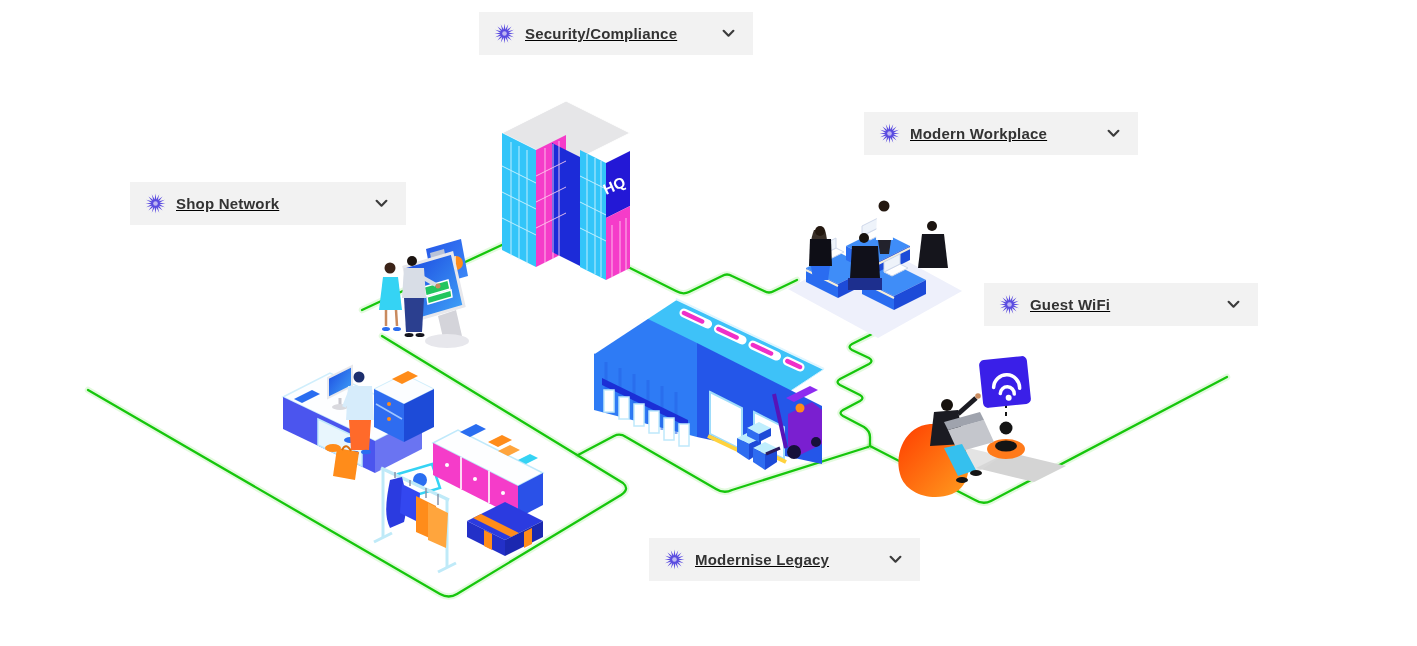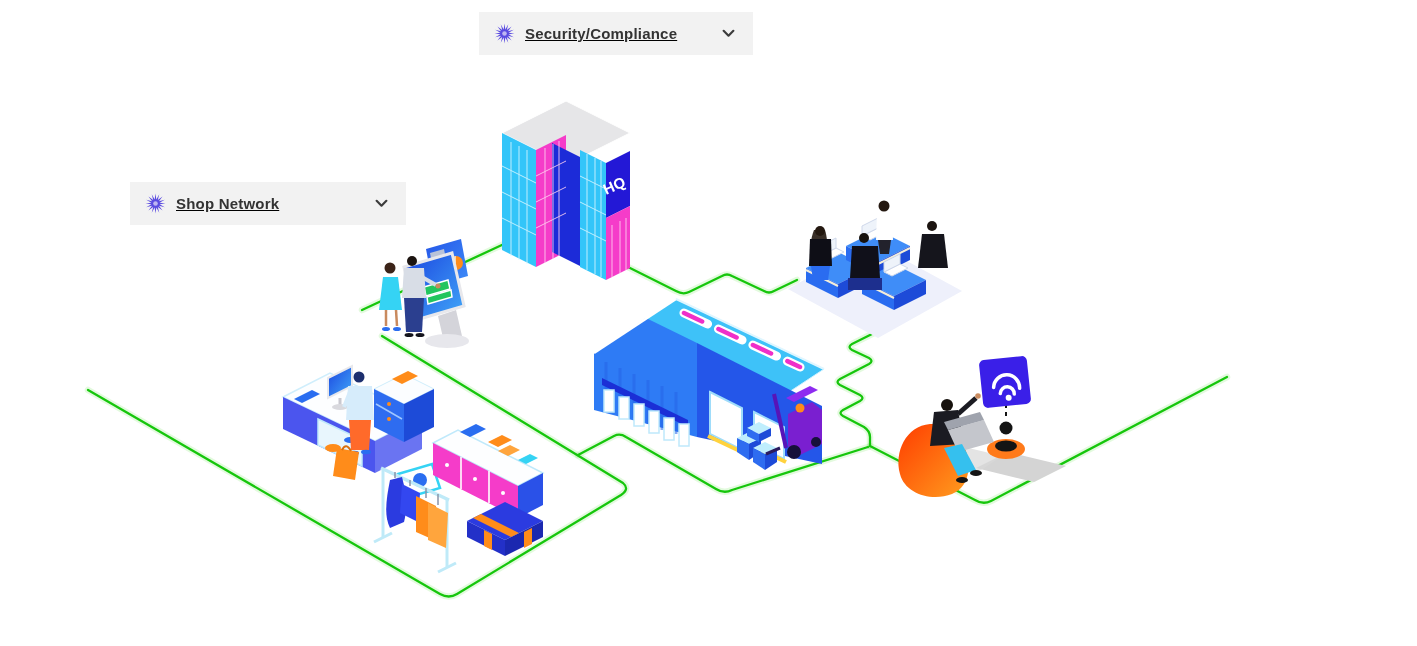--- a/index.html
+++ b/index.html
@@ -338,27 +338,54 @@
   <div class="btn btn-security" role="button">
     <svg class="star" viewBox="0 0 20 20">
         <use href="#starburst"></use>
       </svg>
     <span class="label">Security/Compliance</span>
     <svg class="chev" viewBox="0 0 12 8">
         <polyline points="1.5,1.5 6,6 10.5,1.5" fill="none" stroke="#3c3c3c" stroke-width="2" stroke-linecap="round" stroke-linejoin="round"></polyline>
       </svg>
   </div>
 
+  <div class="btn btn-workplace" role="button">
+    <svg class="star" viewBox="0 0 20 20">
+        <use href="#starburst"></use>
+      </svg>
+    <span class="label">Modern Workplace</span>
+    <svg class="chev" viewBox="0 0 12 8">
+        <polyline points="1.5,1.5 6,6 10.5,1.5" fill="none" stroke="#3c3c3c" stroke-width="2" stroke-linecap="round" stroke-linejoin="round"></polyline>
+      </svg>
+  </div>
 
   <div class="btn btn-shop" role="button">
     <svg class="star" viewBox="0 0 20 20">
         <use href="#starburst"></use>
       </svg>
     <span class="label">Shop Network</span>
     <svg class="chev" viewBox="0 0 12 8">
         <polyline points="1.5,1.5 6,6 10.5,1.5" fill="none" stroke="#3c3c3c" stroke-width="2" stroke-linecap="round" stroke-linejoin="round"></polyline>
       </svg>
   </div>
 
-
+  <div class="btn btn-guestwifi" role="button">
+    <svg class="star" viewBox="0 0 20 20">
+        <use href="#starburst"></use>
+      </svg>
+    <span class="label">Guest WiFi</span>
+    <svg class="chev" viewBox="0 0 12 8">
+        <polyline points="1.5,1.5 6,6 10.5,1.5" fill="none" stroke="#3c3c3c" stroke-width="2" stroke-linecap="round" stroke-linejoin="round"></polyline>
+      </svg>
+  </div>
+
+  <div class="btn btn-legacy" role="button">
+    <svg class="star" viewBox="0 0 20 20">
+        <use href="#starburst"></use>
+      </svg>
+    <span class="label">Modernise Legacy</span>
+    <svg class="chev" viewBox="0 0 12 8">
+        <polyline points="1.5,1.5 6,6 10.5,1.5" fill="none" stroke="#3c3c3c" stroke-width="2" stroke-linecap="round" stroke-linejoin="round"></polyline>
+      </svg>
+  </div>
 
 
 </div>
 
 </body></html>

